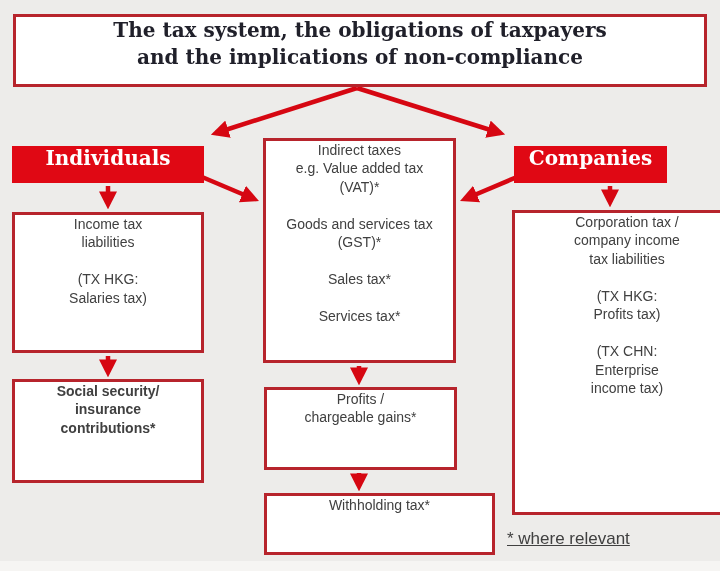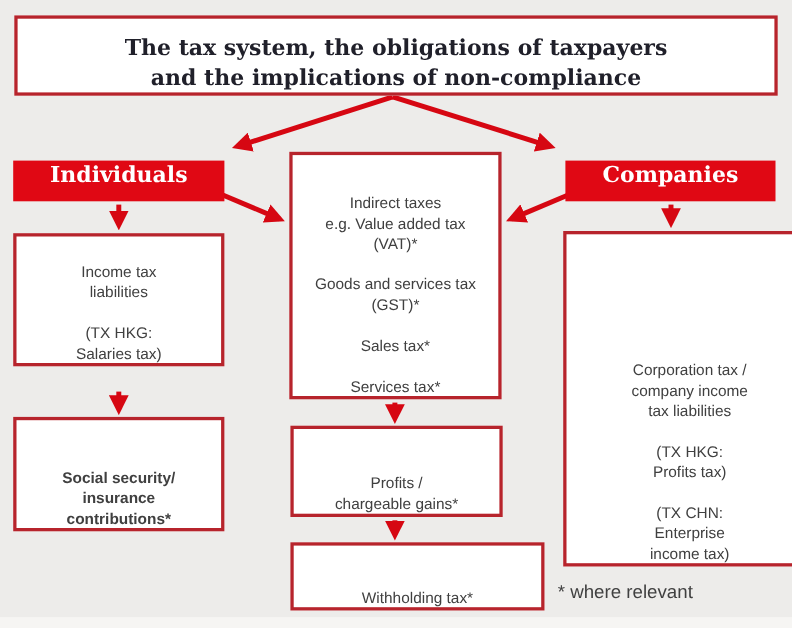--- a/index.html
+++ b/index.html
@@ -26,21 +26,21 @@
   }
   .page-edge {
     position: absolute; left: 0; top: 561; width: 720px; height: 10px;
     top: 561px;
     background: #f6f5f3;
   }
   .box {
     position: absolute;
     background: var(--box-fill, #ffffff);
     border: 3px solid var(--border-red, #b7242c);
-    display: flex; align-items: flex-end; justify-content: center;
+    display: flex; align-items: flex-start; justify-content: center;
     text-align: center;
   }
   .box .txt {
     white-space: pre-line;
     color: var(--body-text, #404040);
     font-size: 14px;
     line-height: 1.32;
   }
   .title-box {
     left: 13px; top: 14px; width: 694px; height: 73px;
@@ -56,34 +56,35 @@
     position: absolute;
     height: 37px;
     background: var(--banner-red, #e00814);
     display: flex; align-items: flex-start; justify-content: center;
     color: var(--banner-text, #ffffff);
     font-family: "DejaVu Serif", "Liberation Serif", serif;
     font-weight: bold;
     font-size: 20px;
   }
   .banner-individuals { left: 12px; top: 146px; width: 192px; }
-  .banner-companies  { left: 514px; top: 146px; width: 191px; }
+  .banner-companies  { left: 514px; top: 146px; width: 153px; }
 
-  .box-income      { left: 12px;  top: 212px; width: 192px; height: 121px; }
+  .box-income      { left: 12px;  top: 212px; width: 192px; height: 141px; }
   .box-social      { left: 12px;  top: 379px; width: 192px; height: 104px; font-weight: bold; }
   .box-indirect    { left: 263px; top: 138px; width: 193px; height: 225px; }
   .box-capital     { left: 264px; top: 387px; width: 193px; height: 83px;  }
   .box-withholding { left: 264px; top: 493px; width: 231px; height: 62px;  }
   .box-corporation { left: 512px; top: 210px; width: 230px; height: 305px; }
 
   .footnote {
     position: absolute;
     left: 507px; top: 529px;
     color: var(--body-text, #404040);
     font-size: 17px;
+    text-decoration: underline;
   }
   svg.arrows {
     position: absolute; left: 0; top: 0; width: 720px; height: 571px;
     pointer-events: none;
   }
   svg.arrows line {
     stroke: var(--arrow-red, #d60712);
     stroke-width: 4.5;
   }
 </style>

